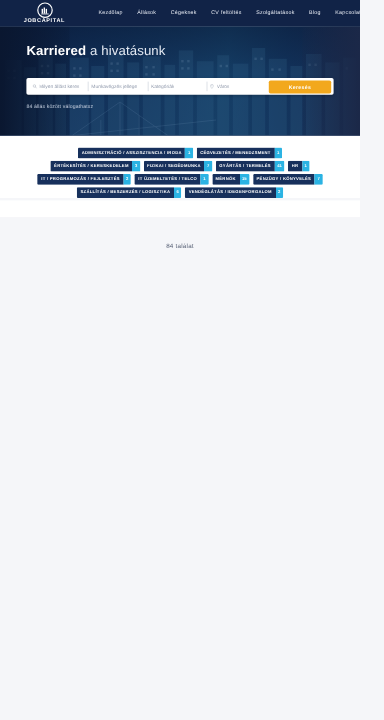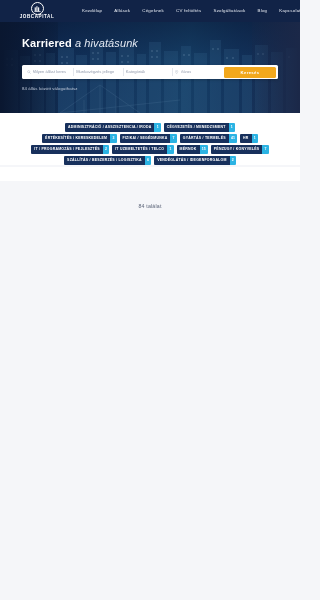--- a/index.html
+++ b/index.html
@@ -116,21 +116,21 @@
     position: absolute;
     left: 22px;
     top: 15px;
     font-size: 11px;
     color: #ffffff;
     letter-spacing: 0.1px;
     white-space: nowrap;
   }
 
   .hero-title .strong { font-weight: bold; text-align: center; }
-  .hero-title .light { font-weight: normal; color: #e4eaf3; font-style: italic; }
+  .hero-title .light { font-weight: normal; color: #e4eaf3; }
 
   
   .searchbar {
     position: absolute;
     left: 22px;
     right: 22px;
     top: 43px;
     height: 14px;
     background: #ffffff;
     border-radius: 1.5px;

